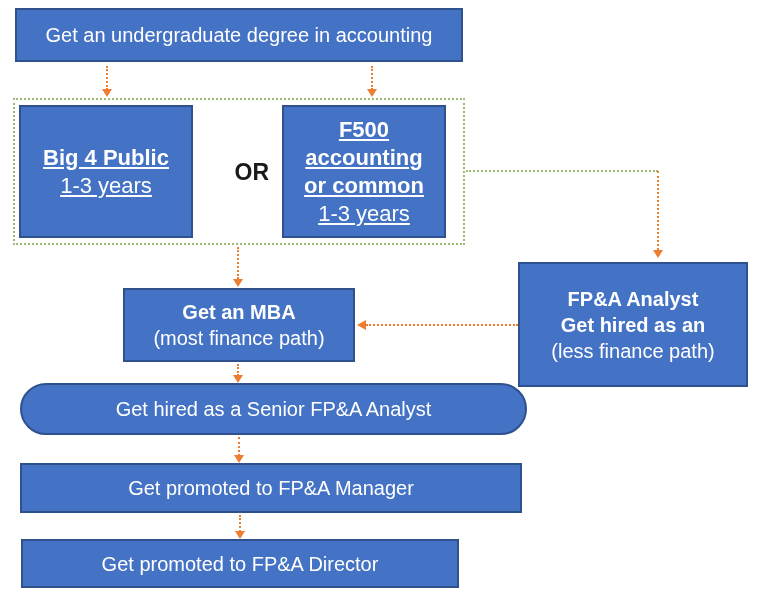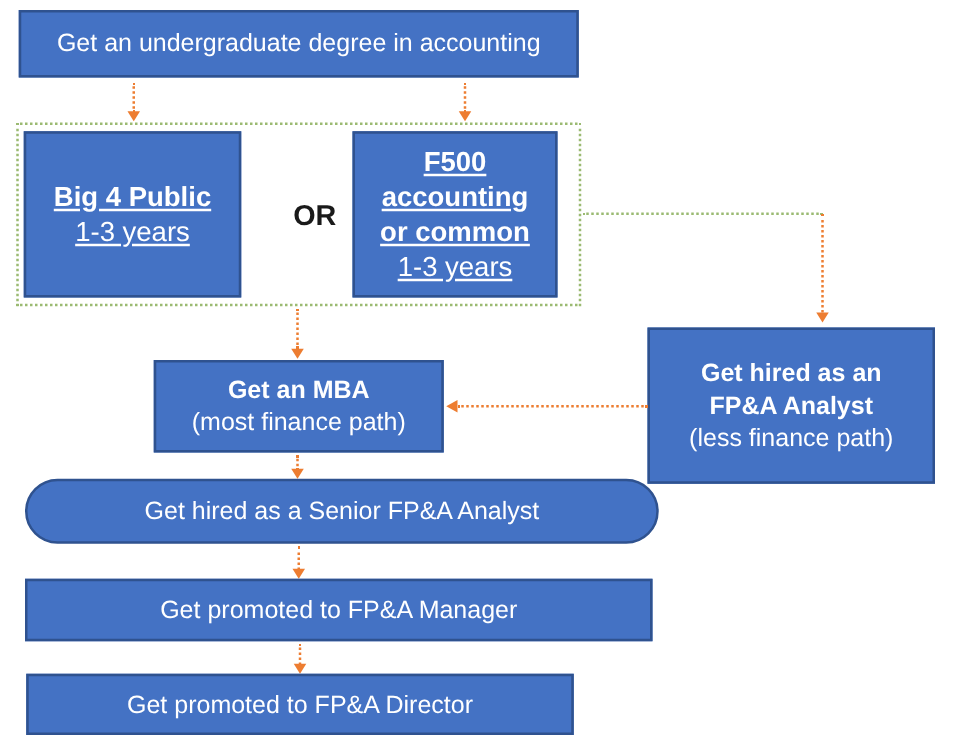--- a/index.html
+++ b/index.html
@@ -99,22 +99,22 @@
 
   <div class="vline" style="left:237px; top:247px; height:32px;"></div>
   <div class="arr-down" style="left:233px; top:279px;"></div>
 
   <div class="box" style="left:123px; top:288px; width:232px; height:74px;">
     <span class="bold">Get an MBA</span>
     <span>(most finance path)</span>
   </div>
 
   <div class="box" style="left:518px; top:262px; width:230px; height:125px;">
+    <span class="bold">FP&amp;A Analyst</span>
     <span class="bold">Get hired as an</span>
-    <span class="bold">FP&amp;A Analyst</span>
     <span>(less finance path)</span>
   </div>
 
   <div class="hline" style="left:366px; top:324px; width:152px;"></div>
   <div class="arr-left" style="left:357px; top:320px;"></div>
 
   <div class="vline" style="left:237px; top:364px; height:12px;"></div>
   <div class="arr-down" style="left:233px; top:375px;"></div>
 
   <div class="box" style="left:20px; top:383px; width:507px; height:52px;border-radius:26px;">

